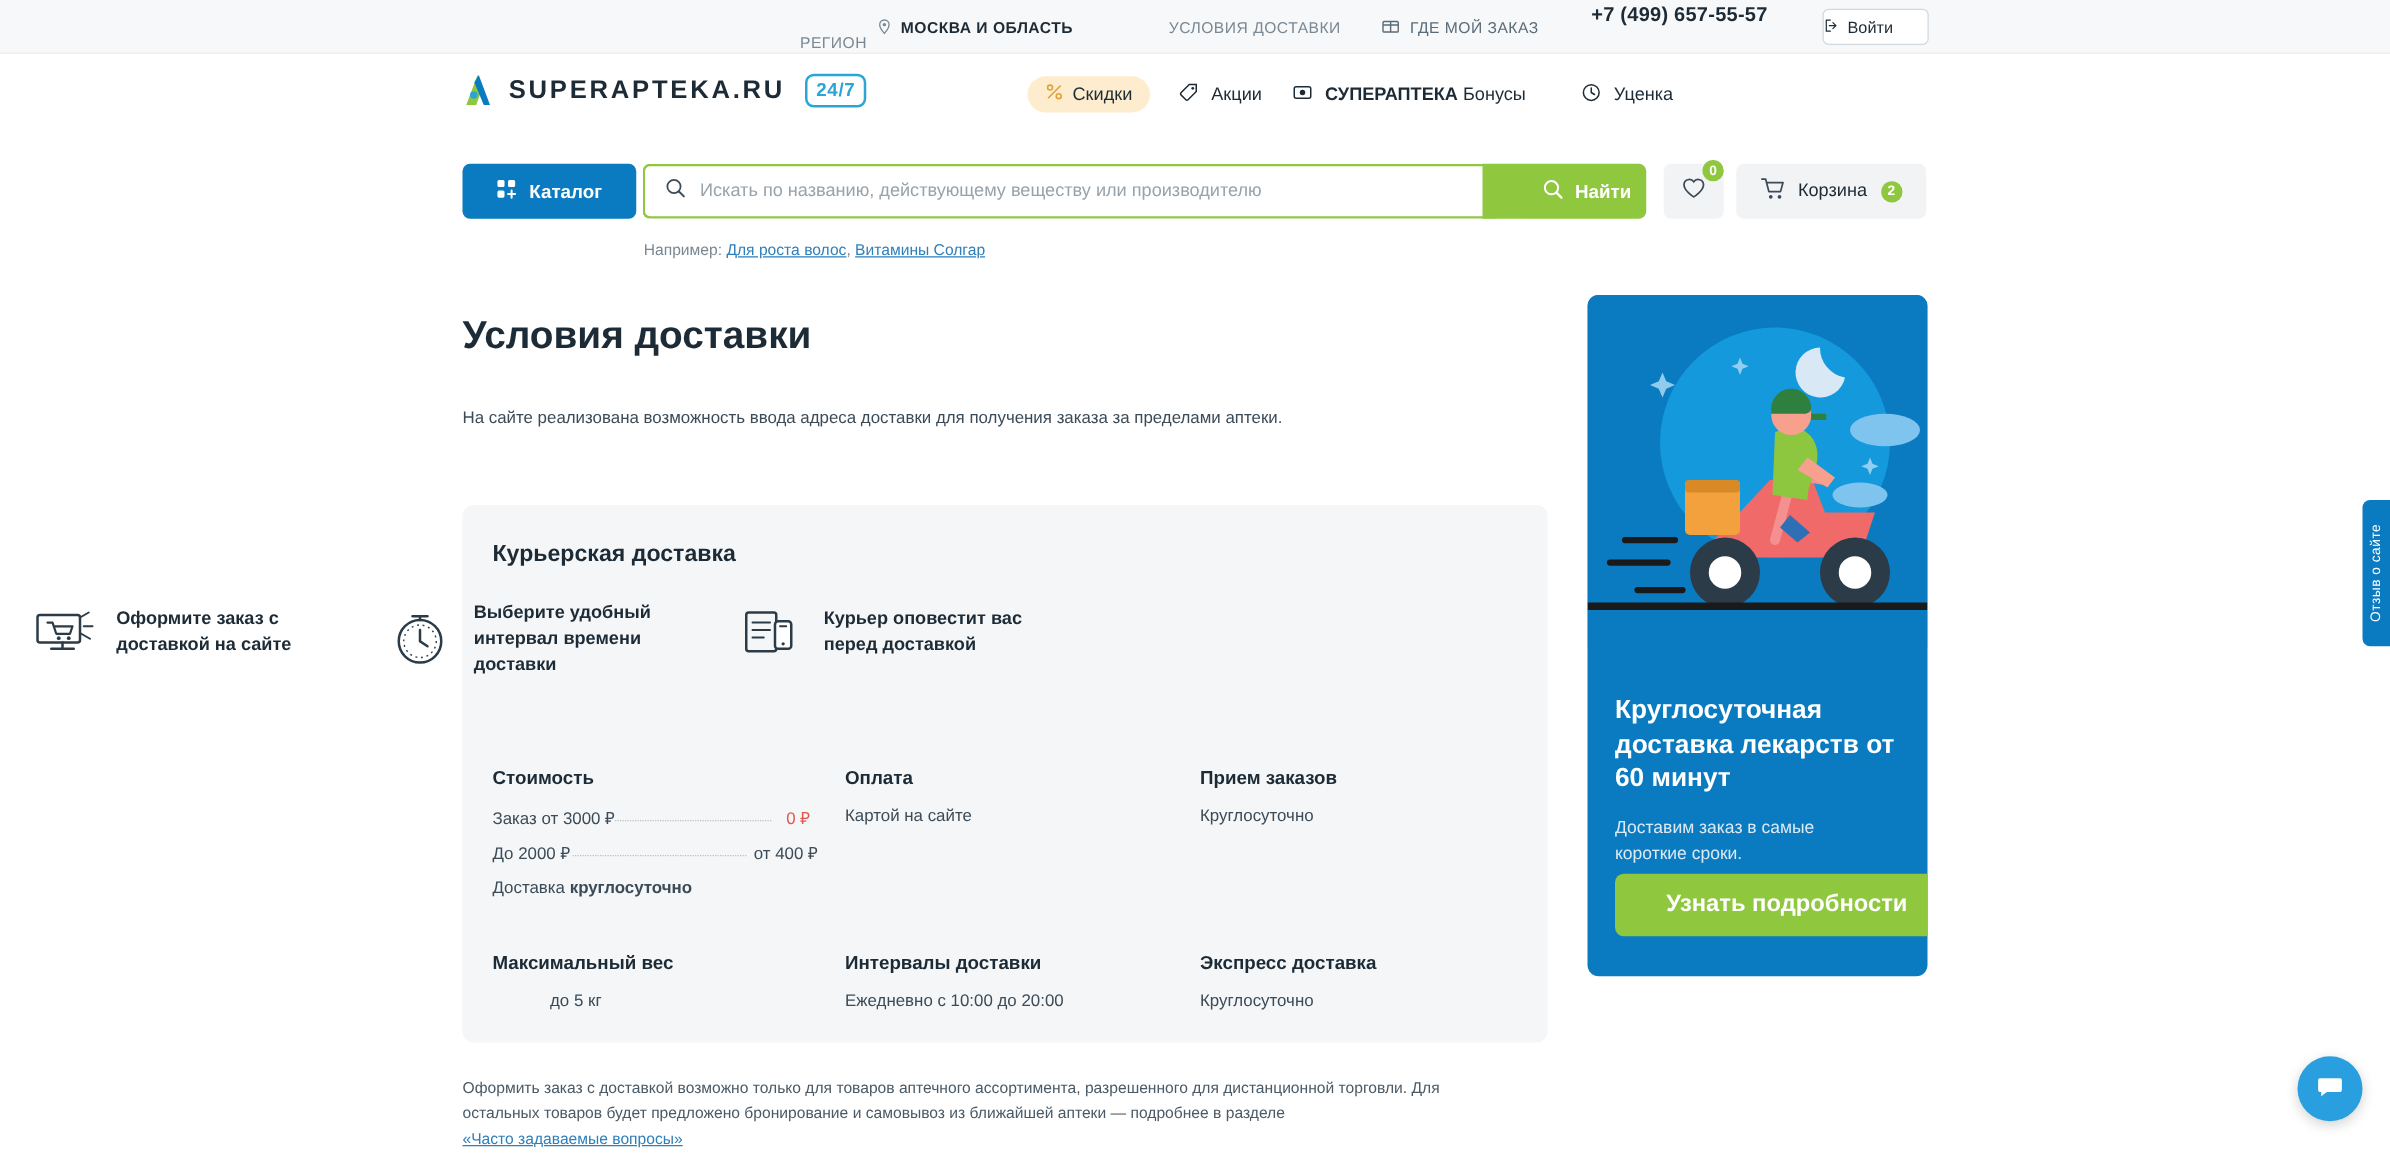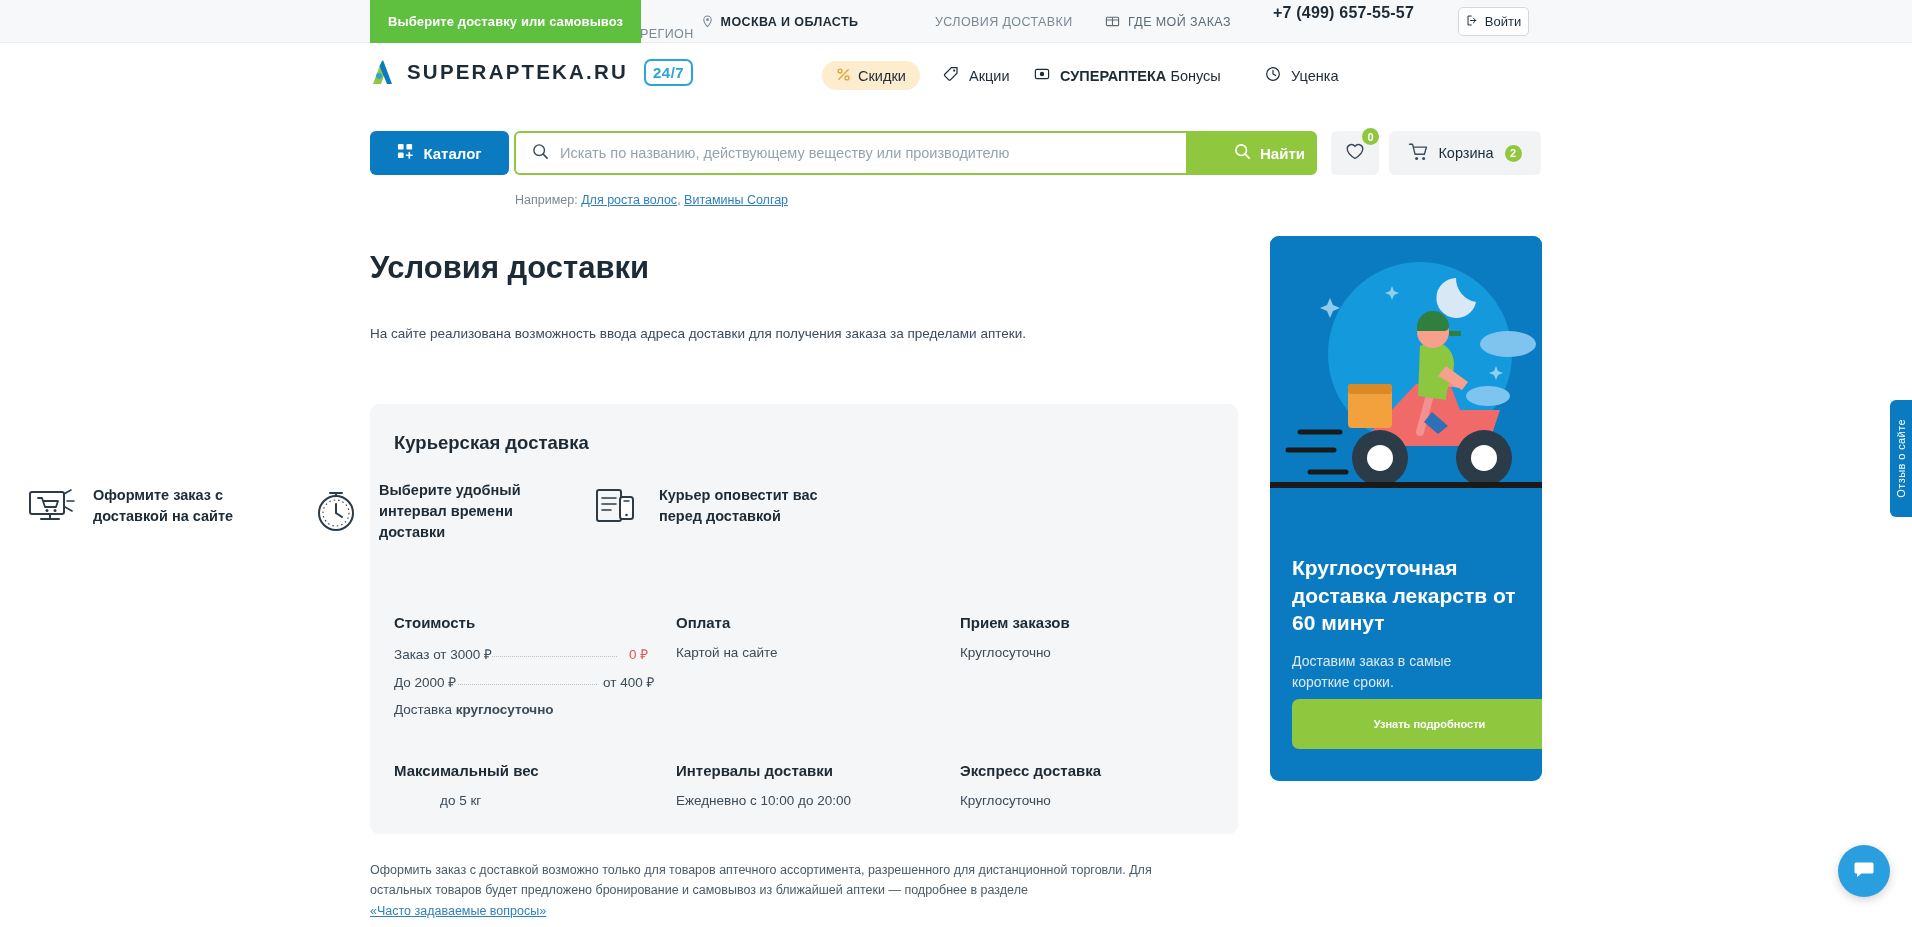--- a/index.html
+++ b/index.html
@@ -35,23 +35,23 @@
     position:absolute; top:0; height:43px; display:flex; align-items:center; gap:8px;
     font-size:12.5px; color:#7a8893; text-transform:uppercase; letter-spacing:.4px; cursor:pointer;
   }
   .top-link.delivery-terms { left:935px; }
   .top-link.where-order { left:1105px; color:#5a6b78; }
   .phone {
     position:absolute; left:1273px; top:0; height:26px; display:flex; align-items:center;
     font-size:16px; font-weight:700; color:#1d2b36; letter-spacing:.2px;
   }
   .login-btn {
-    position:absolute; left:1458px; top:7px; width:71px; height:29px;
+    position:absolute; left:1458px; top:7px; width:85px; height:29px;
     border:1px solid #d3d8dc; border-radius:5px; background:#fff;
-    display:flex; align-items:center; justify-content:center; gap:6px;
+    display:flex; align-items:center; justify-content:flex-start; gap:6px;
     font-size:13px; color:#1d2b36; cursor:pointer;
   }
 
   
   .logo-row { position:absolute; top:43px; left:0; width:1912px; height:70px; }
   .logo { position:absolute; left:370px; top:14px; display:flex; align-items:center; gap:10px; cursor:pointer;}
   .logo-mark { width:27px; height:30px; }
   .logo-text { font-size:20.5px; font-weight:700; letter-spacing:2.2px; color:#1d2b36; }
   .logo-247 {
     margin-left:6px; border:2px solid #2aa5d6; color:#2aa5d6; border-radius:7px;
@@ -150,21 +150,21 @@
   .promo-h {
     position:absolute; left:22px; top:318px; width:230px;
     color:#fff; font-size:21px; font-weight:700; line-height:1.32;
   }
   .promo-p {
     position:absolute; left:22px; top:415px; width:210px;
     color:#dceaf4; font-size:14px; line-height:1.5;
   }
   .promo-btn {
     position:absolute; left:22px; top:463px; width:275px; height:50px;
-    background:#8fc73e; border-radius:7px; color:#fff; font-size:11px; font-weight:700;
+    background:#8fc73e; border-radius:7px; color:#fff; font-size:19px; font-weight:700;
     display:flex; align-items:center; justify-content:center; cursor:pointer;
   }
 
   
   .feedback-tab {
     position:absolute; right:0; top:400px; width:22px; height:117px;
     background:#0a7bc0; border-radius:6px 0 0 6px; color:#fff;
     display:flex; align-items:center; justify-content:center; cursor:pointer;
   }
   .feedback-tab span {
@@ -178,23 +178,20 @@
     box-shadow:0 3px 10px rgba(0,0,0,.18);
   }
 </style>
 </head>
 <body>
 
 <div class="page">
 
   <div class="topbar">
 
-    <div class="delivery-pill">
-      <span>Выберите доставку или самовывоз</span>
-    </div>
 
     <div class="region-wrap">
       <span class="region-label">РЕГИОН</span>
       <span class="pin-icon">
         <svg width="13" height="13" viewBox="0 0 16 16">
             <path d="M8 1.2a4.6 4.6 0 0 0-4.6 4.6c0 3.3 4.6 8.6 4.6 8.6s4.6-5.3 4.6-8.6A4.6 4.6 0 0 0 8 1.2z" fill="none" stroke="#7a8893" stroke-width="1.3"></path>
             <circle cx="8" cy="5.8" r="1.7" fill="#7a8893"></circle>
           </svg>
       </span>
       <span class="region-city">МОСКВА И ОБЛАСТЬ</span>

